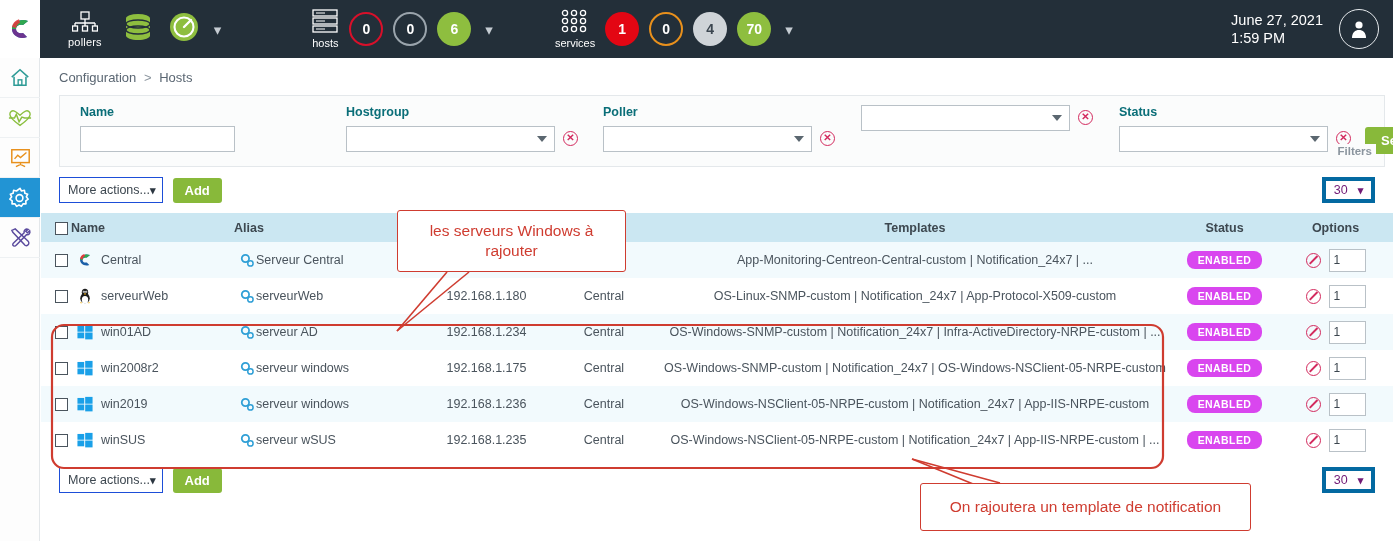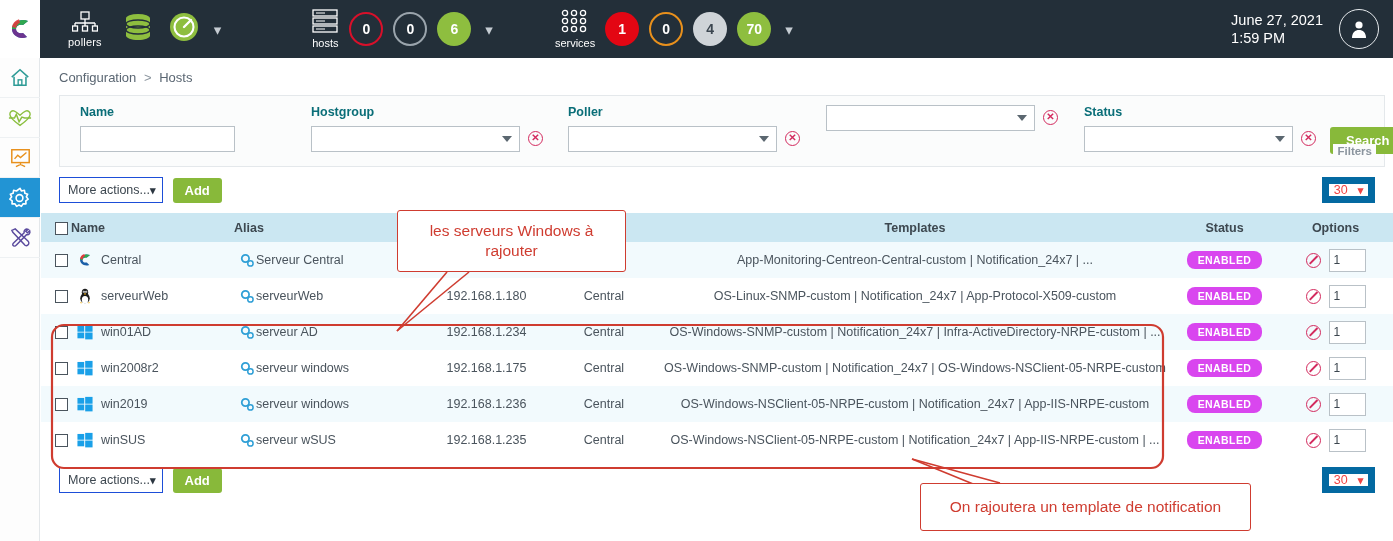--- a/index.html
+++ b/index.html
@@ -120,22 +120,22 @@
     display: flex; align-items: center; min-width: 100px;
     font-family: "Liberation Sans", sans-serif;
   }
   .more-actions .ma-caret { margin-left: auto; font-size: 11px; color: #2b3640; font-weight: bold; }
   .add-btn {
     background: #88b93a; color: #fff; border: none; border-radius: 3px;
     font-size: 13px; font-weight: bold; padding: 5px 12px; margin-left: 10px;
     cursor: pointer; font-family: "Liberation Sans", sans-serif;
   }
   .pagesize {
-    margin-left: auto; height: 26px; min-width: 53px; border: 7px solid #0369a1;
-    background: #fff; font-size: 12.5px; color: #ef4444;
+    margin-left: auto; height: 26px; min-width: 53px; border: 4px solid #0369a1;
+    background: #fff; font-size: 12.5px; color: #701a75;
     display: flex; align-items: center; justify-content: center; gap: 10px;
   }
   .pagesize .ps-caret { font-size: 11px; font-weight: bold; }
 
   
   table.hosts { width: 1352px; border-collapse: collapse; table-layout: fixed; }
   table.hosts th {
     background: #cbe7f2; color: #3d4850; font-size: 12.5px; font-weight: bold;
     height: 29px; text-align: center; border: none;
   }
@@ -328,21 +328,21 @@
 
     <div class="filters">
       <div class="filter-row">
         <div class="filter-field">
           <div class="filter-label">Name</div>
           <div style="display:flex;">
             <input class="filter-input" style="width: 155px;" value="">
           </div>
         </div>
 
-        <div class="filter-field" style="margin-left:76px">
+        <div class="filter-field" style="margin-left:111px">
           <div class="filter-label">Hostgroup</div>
           <div style="display:flex;">
             <div class="filter-select" style="width:209px">
               <span class="sel-caret"></span>
             </div>
             <div class="clear-btn">✕</div>
           </div>
         </div>
 
         <div class="filter-field" style="margin-left:25px">

